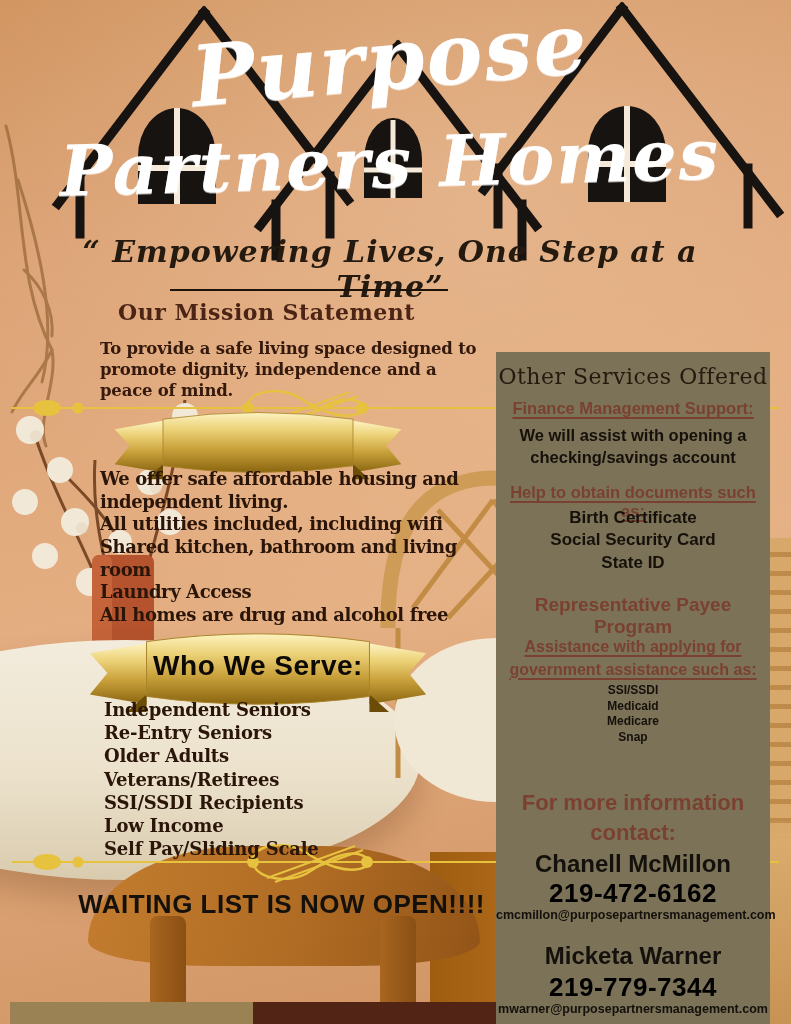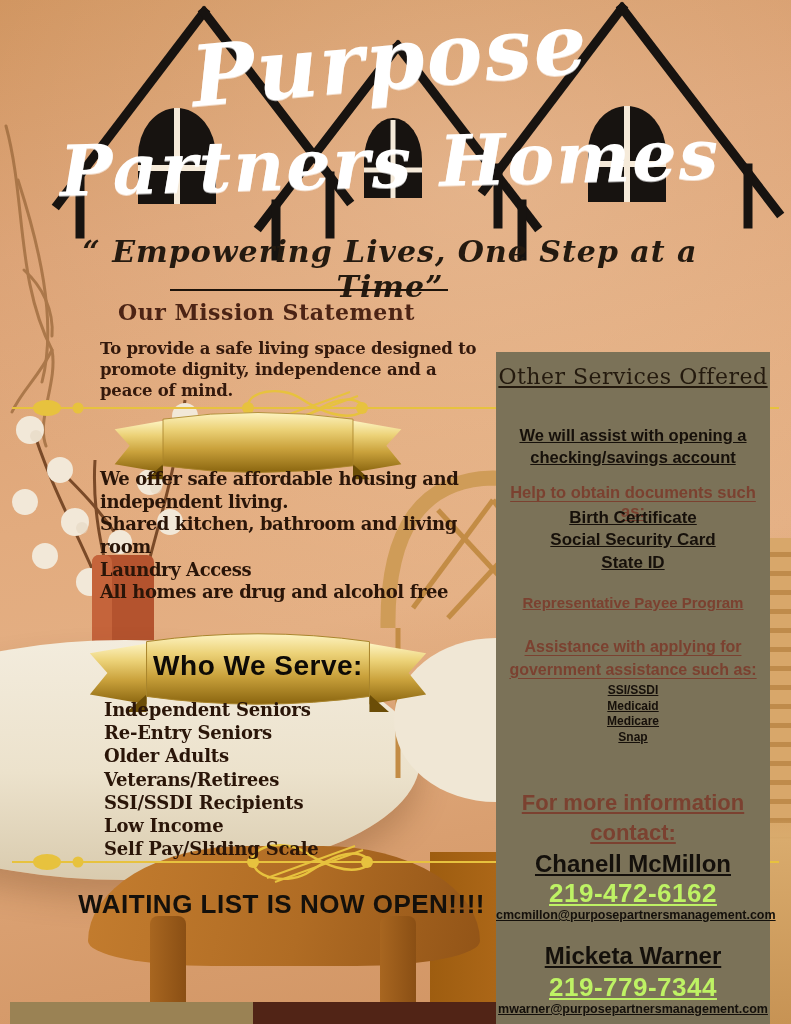--- a/index.html
+++ b/index.html
@@ -63,36 +63,36 @@
     font-weight:700;font-size:18px;line-height:1.29;color:#2a1508;letter-spacing:-.2px;}
   .waiting{position:absolute;left:55px;top:884px;width:430px;z-index:5;text-align:right;
     font-family:"Liberation Sans",sans-serif;font-weight:800;font-size:26px;line-height:1.55;
     color:#14100b;letter-spacing:.5px;}
   .strip{position:absolute;top:1002px;height:22px;z-index:5;}
   .strip-khaki{left:10px;width:243px;background:var(--strip-khaki);}
   .strip-maroon{left:253px;width:243px;background:var(--strip-maroon);}
   
   .panel{position:absolute;left:496px;top:352px;width:274px;height:672px;z-index:6;
     background:var(--panel);font-family:"Liberation Sans",sans-serif;text-align:center;}
-  .panel > div{position:absolute;left:0;width:100%;text-decoration:underline;}
+  .panel > div{position:absolute;left:0;width:100%;}
   .panel-heading{top:12px;font-family:"DejaVu Serif",serif;font-size:22px;color:#241a0e;letter-spacing:.5px;}
   .p-maroon{color:var(--maroon);font-weight:700;}
   .p-underline{text-decoration:underline;text-decoration-thickness:2px;text-underline-offset:3px;}
   .finance-heading{top:47px;font-size:16.5px;}
   .finance-body{top:72px;left:11px !important;width:252px !important;font-weight:700;font-size:16.5px;line-height:1.34;color:#16100a;}
   .docs-heading{top:131px;font-size:16.5px;}
   .docs-items{top:155px;font-weight:700;font-size:17px;line-height:1.32;color:#16100a;}
-  .payee{top:242px;font-size:15px;}
+  .payee{top:242px;font-size:19px;}
   .assist-heading{top:284px;left:2px !important;width:270px !important;font-size:16px;line-height:1.42;}
   .assist-items{top:331px;font-weight:700;font-size:12px;line-height:1.31;color:#16100a;}
   .contact-heading{top:436px;left:17px !important;width:240px !important;font-size:22px;line-height:1.35;}
   .c-name1{top:498px;} .c-phone1{top:526px;} .c-email1{top:556px;}
   .c-name2{top:590px;} .c-phone2{top:620px;text-align:center;} .c-email2{top:650px;}
   .c-name{font-weight:800;font-size:24px;color:#14100b;}
-  .c-phone{font-weight:800;font-size:26px;color:#bef264;letter-spacing:.5px;}
+  .c-phone{font-weight:800;font-size:26px;color:#000000;letter-spacing:.5px;}
   .c-email{font-weight:700;font-size:12.5px;color:#14100b;}
 </style>
 </head>
 <body>
 
 <div id="flyer">
 
   <div class="bg-wall"></div>
 
   <svg class="branch-svg" width="90" height="330" viewBox="0 0 90 330">
@@ -235,20 +235,21 @@
       <polygon points="66,20 8,30 26,50 8,72 66,82" fill="url(#gold-a)"></polygon>
       <polygon points="294,20 352,30 334,50 352,72 294,82" fill="url(#gold-a)"></polygon>
       <polygon points="66,72 46,90 66,90" fill="#6b4d07"></polygon>
       <polygon points="294,72 314,90 294,90" fill="#6b4d07"></polygon>
       <path d="M66,18 Q180,2 294,18 L294,74 Q180,90 66,74 Z" fill="url(#gold-a)" stroke="#a8832a" stroke-width="1"></path>
     </svg>
   </div>
 
   <div class="services-list">
     <div>We offer safe affordable housing and independent living.</div>
+    <div>All utilities included, including wifi</div>
     <div>Shared kitchen, bathroom and living room</div>
     <div>Laundry Access</div>
     <div>All homes are drug and alcohol free</div>
   </div>
 
   <div class="ribbon ribbon-2">
     <svg viewBox="0 0 360 92">
       <defs>
         <linearGradient id="gold-b" x1="0" y1="0" x2="0" y2="1">
           <stop offset="0" stop-color="#fdf3c0"></stop>
@@ -295,20 +296,21 @@
   </svg>
 
   <div class="waiting">WAITING LIST IS NOW OPEN!!!!</div>
 
   <div class="strip strip-khaki"></div>
   <div class="strip strip-maroon"></div>
 
   <div class="panel">
     <div class="panel-heading">Other Services Offered</div>
 
+    <div class="finance-heading p-maroon p-underline">Finance Management Support:</div>
     <div class="finance-body">We will assist with opening a checking/savings account</div>
 
     <div class="docs-heading p-maroon p-underline">Help to obtain documents such as:</div>
     <div class="docs-items">
       <div>Birth Certificate</div>
       <div>Social Security Card</div>
       <div>State ID</div>
     </div>
 
     <div class="payee p-maroon">Representative Payee Program</div>

